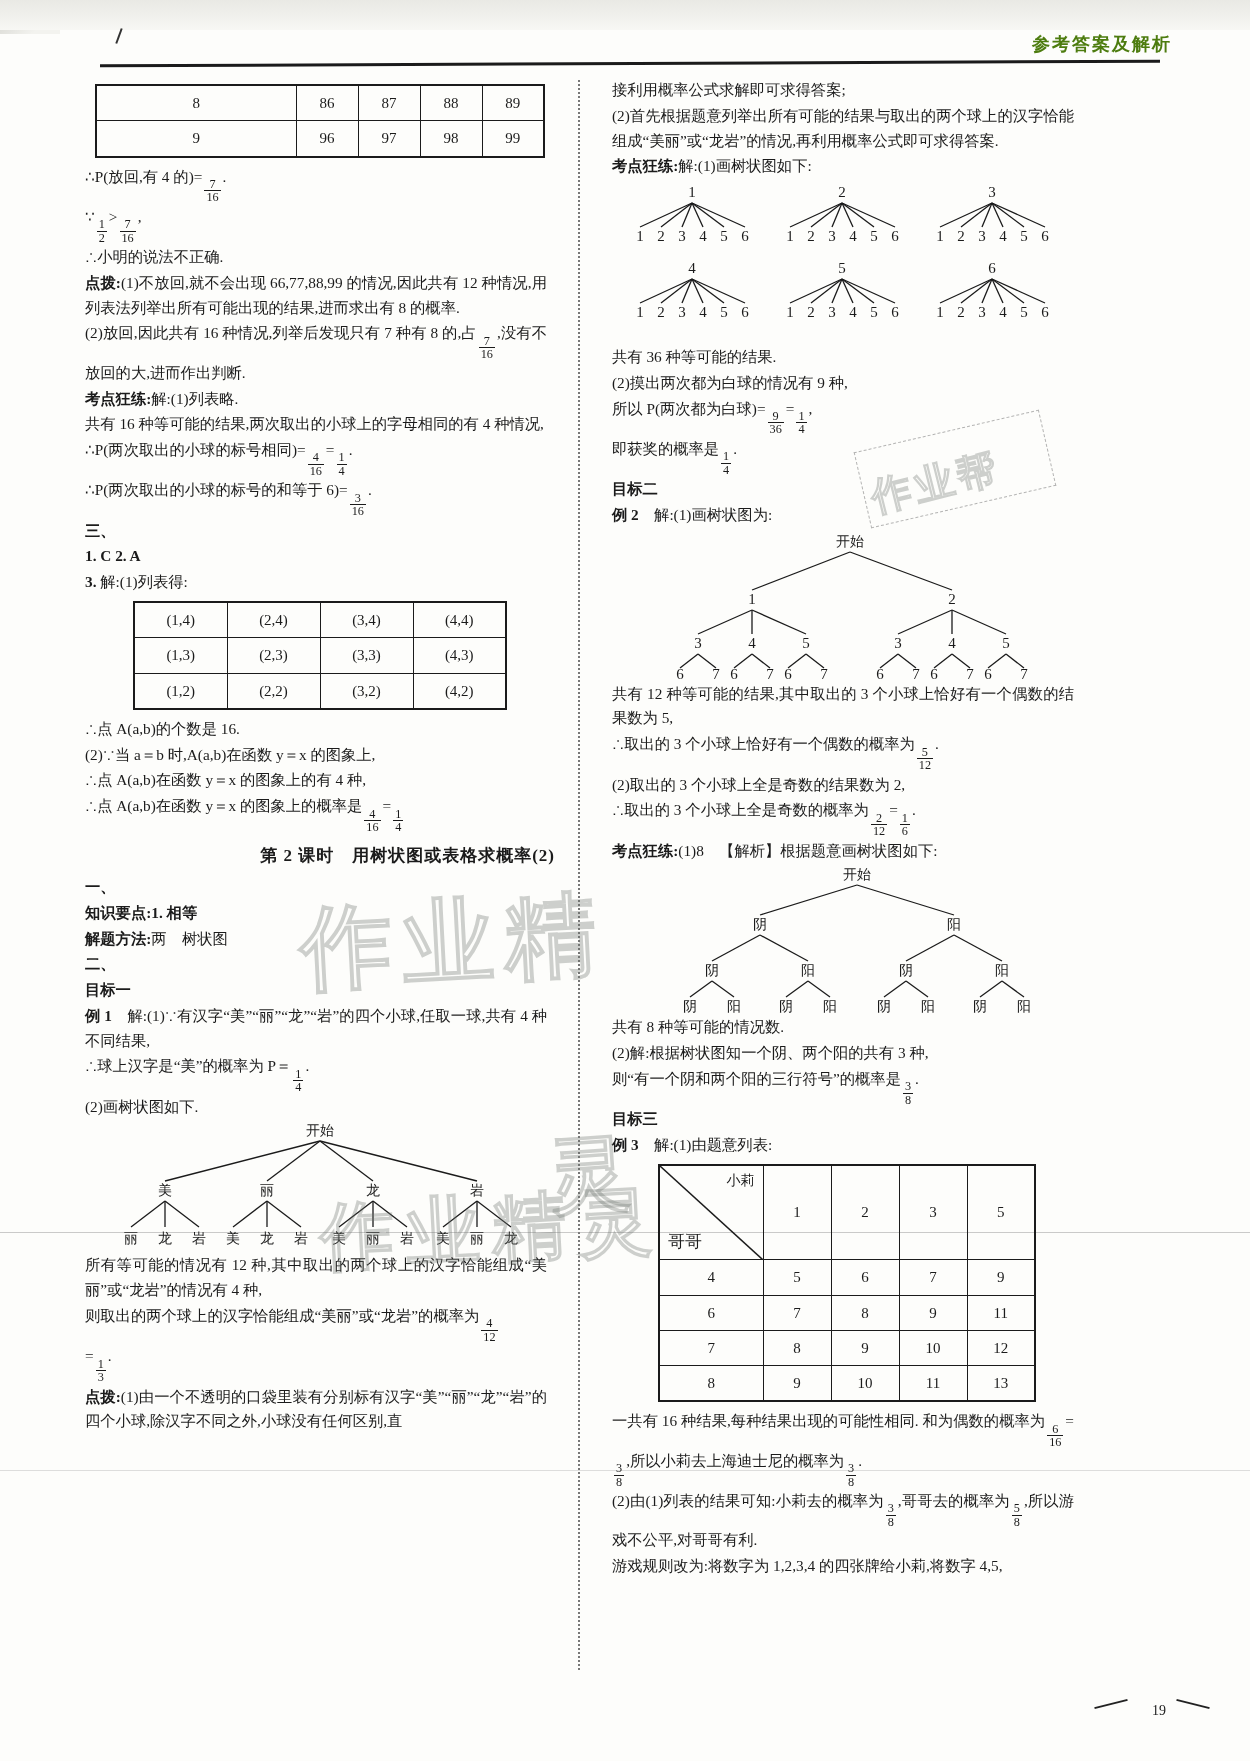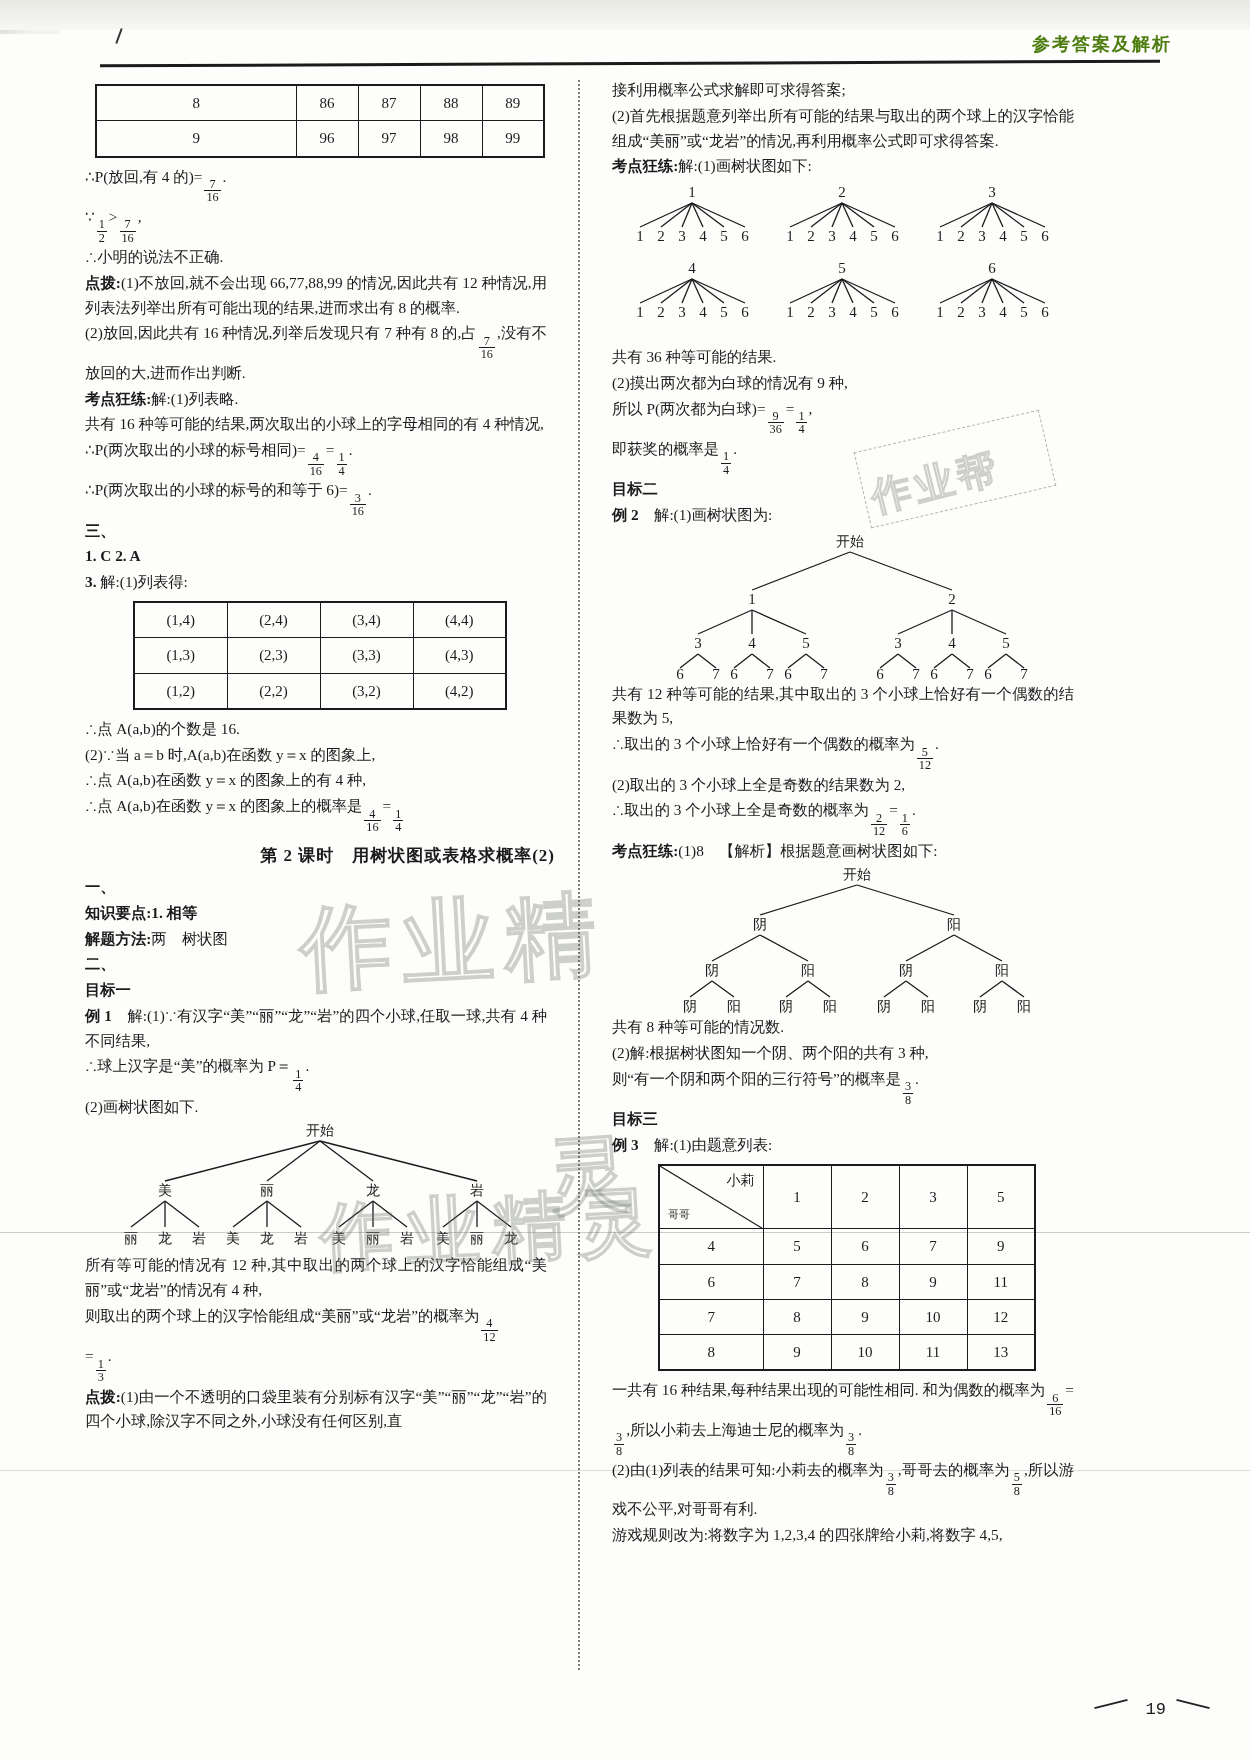--- a/index.html
+++ b/index.html
@@ -41,21 +41,21 @@
   }
   .col-left{ left:85px; }
   .col-right{ left:612px; }
   .divider{
     position:absolute; left:578px; top:80px;
     width:0; height:1590px;
     border-left:2px dotted #777;
   }
   .pagenum{
     position:absolute; right:84px; bottom:42px;
-    font-size:17px; font-family:Liberation Mono, monospace;
+    font-size:14px; font-family:Liberation Serif, serif;
   }
   .pagenum-rule-l{
     position:absolute; right:122px; bottom:56px; width:34px;height:2px;background:#222;
     transform:rotate(-14deg);
   }
   .pagenum-rule-r{
     position:absolute; right:40px; bottom:56px; width:34px;height:2px;background:#222;
     transform:rotate(14deg);
   }
   
@@ -88,30 +88,30 @@
   
   .tbl-digits td:first-child{ width:200px; }
   .tbl-digits td{ width:62px; }
 
   
   .tbl-pairs td{ width:93px; }
 
   
   .tbl-cross td{ width:68px; }
   .tbl-cross td.corner{
-    width:104px; height:64px; padding:16px; position:relative;
+    width:104px; height:95px; padding:16px; position:relative;
   }
   .tbl-cross td.corner .diag{
     position:absolute; left:0; top:0; width:100%; height:100%;
   }
   .tbl-cross td.corner .n1{
     position:absolute; right:8px; top:4px; font-size:14px;
   }
   .tbl-cross td.corner .n2{
-    position:absolute; left:8px; bottom:4px; font-size:11px;
+    position:absolute; left:8px; bottom:4px; font-size:17px;
   }
 
   
   .tree{ margin:4px 0 2px 0; position:relative; }
   .tree svg{ display:block; margin:0 auto; overflow:visible; }
   text{ font-family:"Liberation Serif","DejaVu Serif",serif; fill:#1b1b1b; }
   .tl{ font-size:15px; }
   .tl-cn{ font-size:14px; }
   line{ stroke:#1b1b1b; stroke-width:1.3; }
 

